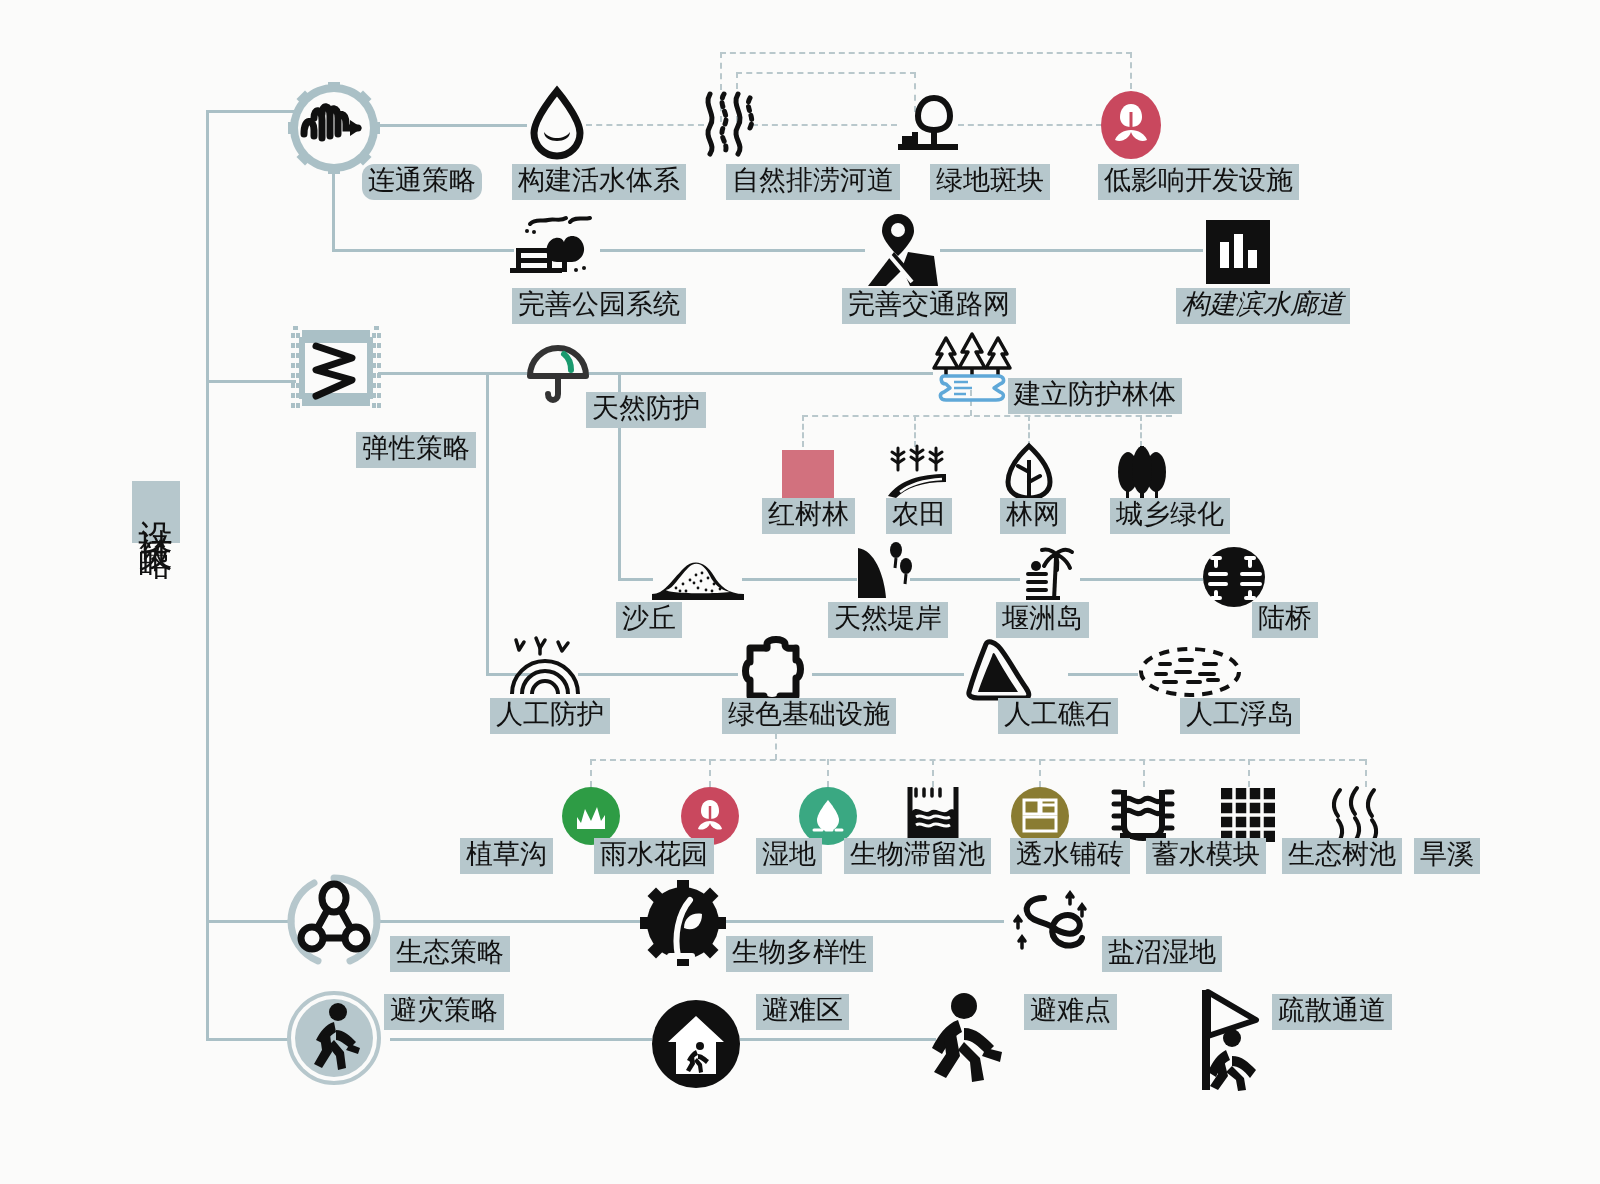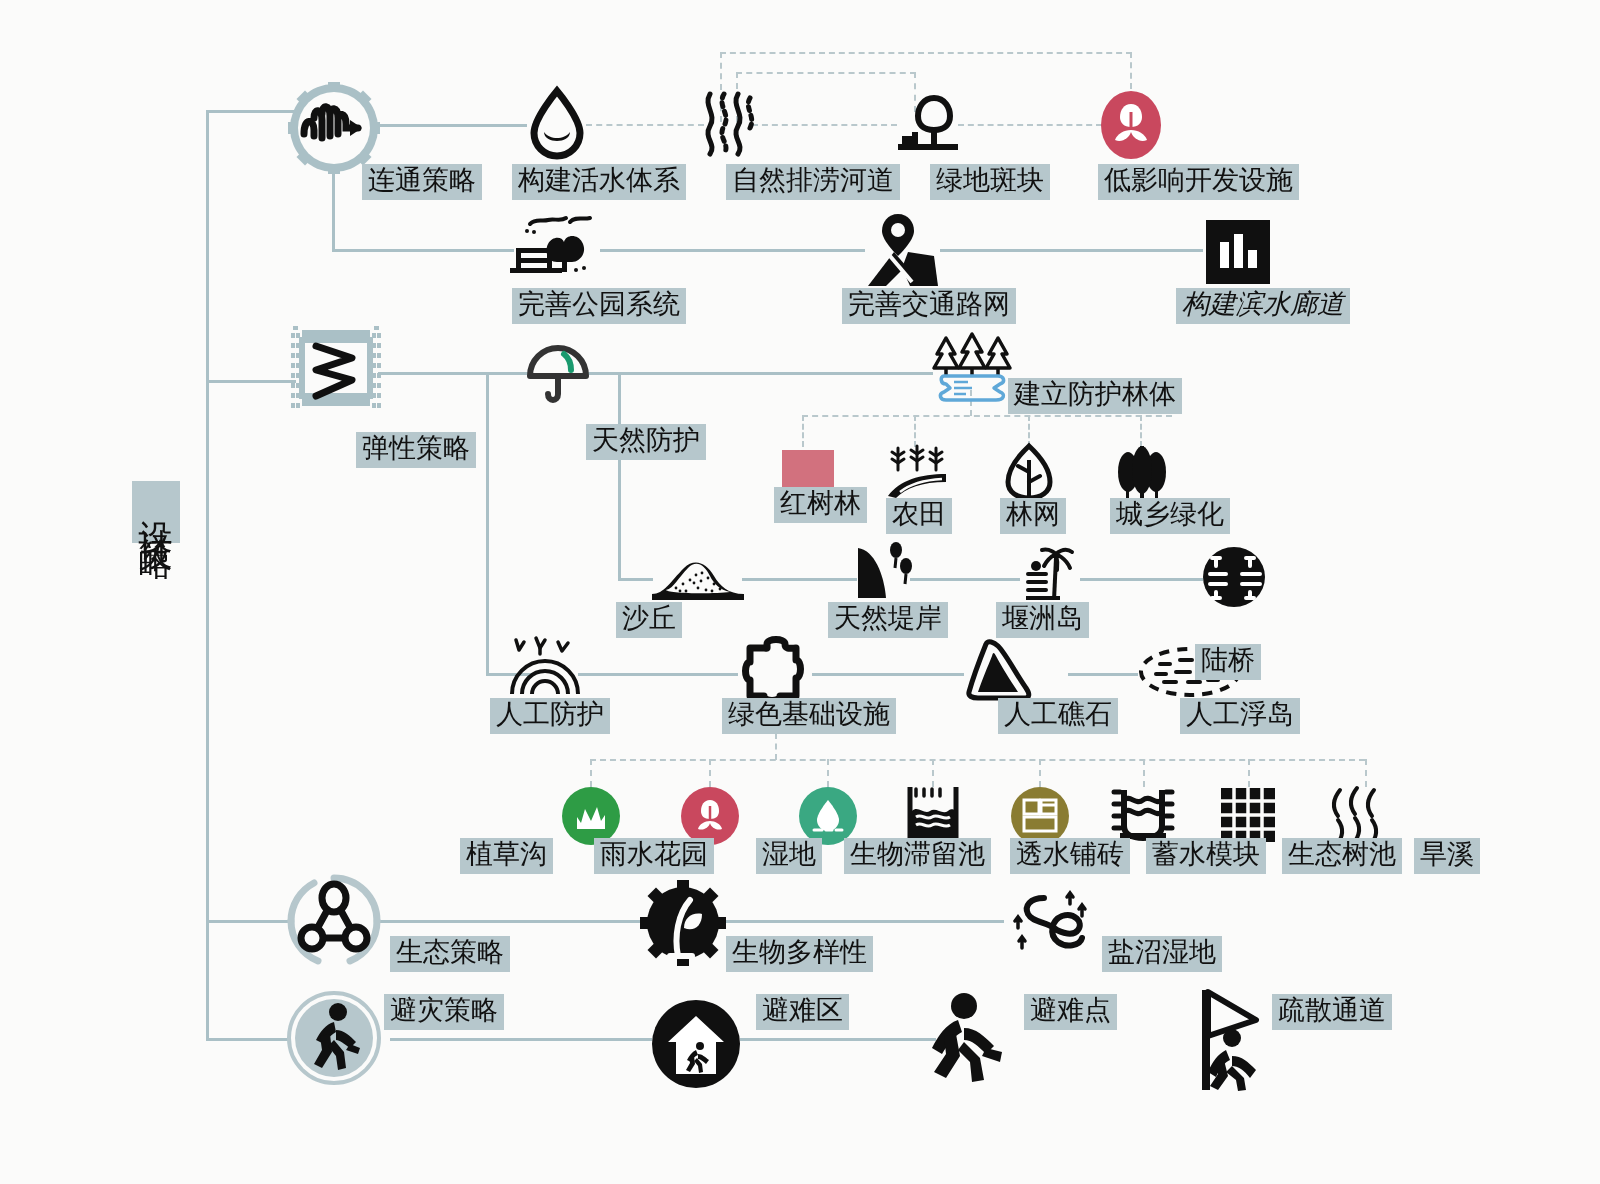--- a/index.html
+++ b/index.html
@@ -563,43 +563,43 @@
       <circle cx="34" cy="50" r="9" fill="#101010"></circle>
       <path d="M28 62 C20 66 14 74 10 84 L18 89 C22 80 27 74 32 72 Z" fill="#101010"></path>
       <path d="M34 68 C44 68 50 74 58 82 L52 90 C46 82 40 78 34 78 Z" fill="#101010"></path>
       <path d="M26 72 L30 88 L20 102 L12 98 L20 86 L18 74 Z" fill="#101010"></path>
       <path d="M34 78 L46 90 L48 102 L40 103 L38 92 L28 84 Z" fill="#101010"></path>
     </svg>
   </div>
 
   <div class="vlbl" style="left:132px;top:481px;">设计策略</div>
 
-  <div class="lbl" style="left:362px;top:164px;">连通策略</div>
+  <div class="lbl" style="left:362px;top:164px;border-radius:12px;">连通策略</div>
   <div class="lbl" style="left:512px;top:164px;">构建活水体系</div>
   <div class="lbl" style="left:726px;top:164px;">自然排涝河道</div>
   <div class="lbl" style="left:930px;top:164px;">绿地斑块</div>
   <div class="lbl" style="left:1098px;top:164px;">低影响开发设施</div>
 
   <div class="lbl" style="left:512px;top:288px;">完善公园系统</div>
   <div class="lbl" style="left:842px;top:288px;">完善交通路网</div>
   <div class="lbl" style="left:1176px;top:288px;font-style:italic;">构建滨水廊道</div>
 
   <div class="lbl" style="left:356px;top:432px;">弹性策略</div>
-  <div class="lbl" style="left:586px;top:424px;">天然防护</div>
+  <div class="lbl" style="left:586px;top:392px;">天然防护</div>
   <div class="lbl" style="left:1008px;top:378px;">建立防护林体</div>
 
-  <div class="lbl" style="left:762px;top:487px;margin-left:12px;">红树林</div>
+  <div class="lbl" style="left:762px;top:498px;">红树林</div>
   <div class="lbl" style="left:886px;top:498px;">农田</div>
   <div class="lbl" style="left:1000px;top:498px;">林网</div>
   <div class="lbl" style="left:1110px;top:498px;">城乡绿化</div>
 
   <div class="lbl" style="left:616px;top:602px;">沙丘</div>
   <div class="lbl" style="left:828px;top:602px;">天然堤岸</div>
   <div class="lbl" style="left:996px;top:602px;">堰洲岛</div>
-  <div class="lbl" style="left:1195px;top:602px;margin-top:42px;">陆桥</div>
+  <div class="lbl" style="left:1252px;top:602px;">陆桥</div>
 
   <div class="lbl" style="left:490px;top:698px;">人工防护</div>
   <div class="lbl" style="left:722px;top:698px;">绿色基础设施</div>
   <div class="lbl" style="left:998px;top:698px;">人工礁石</div>
   <div class="lbl" style="left:1180px;top:698px;">人工浮岛</div>
 
   <div class="lbl" style="left:460px;top:838px;">植草沟</div>
   <div class="lbl" style="left:594px;top:838px;">雨水花园</div>
   <div class="lbl" style="left:756px;top:838px;">湿地</div>
   <div class="lbl" style="left:844px;top:838px;">生物滞留池</div>

